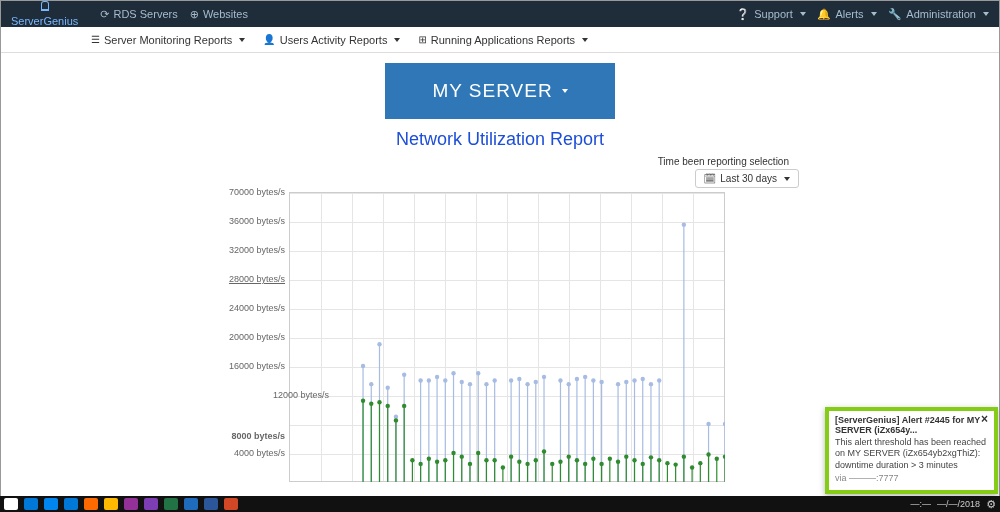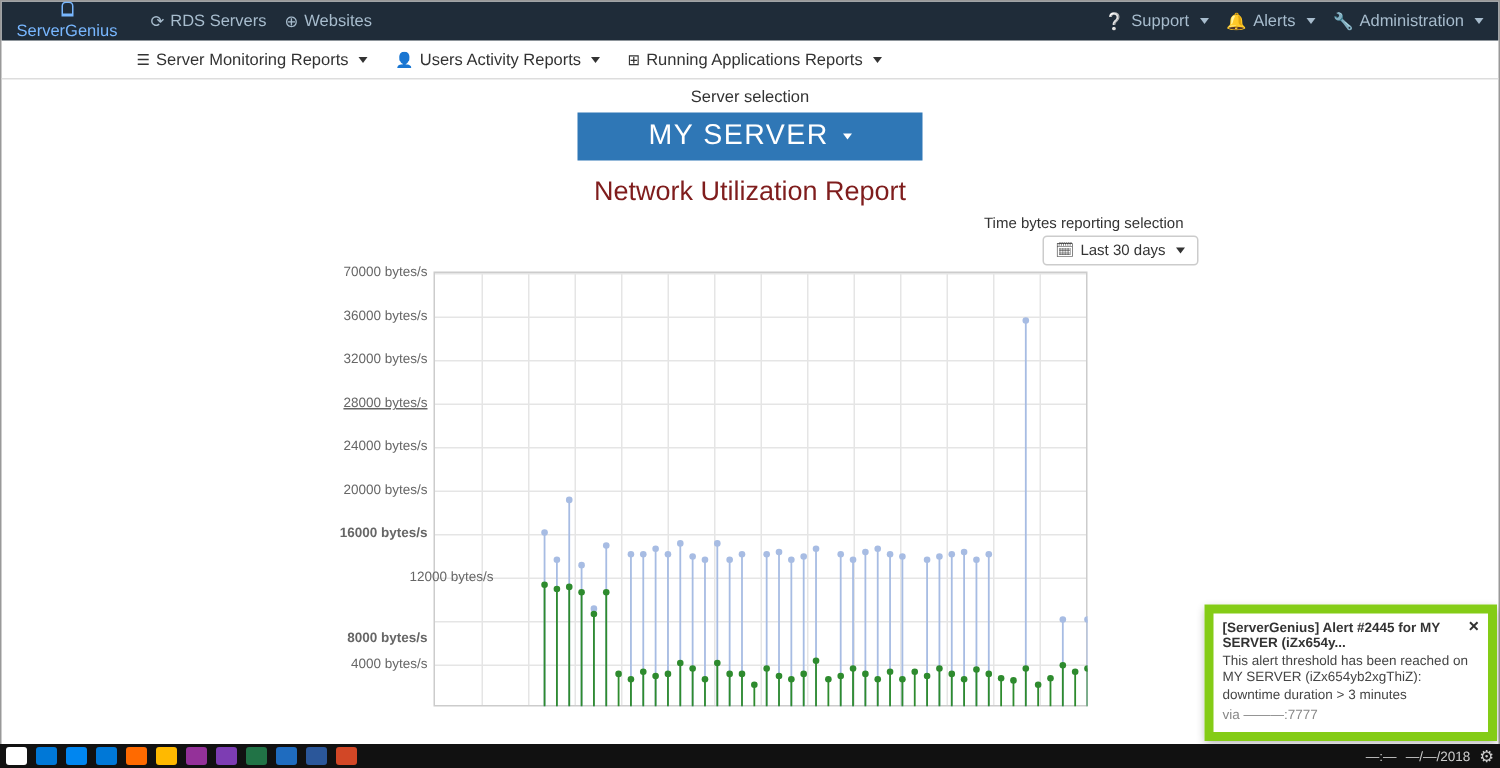--- a/index.html
+++ b/index.html
@@ -46,27 +46,27 @@
 }
 .server-sel-label { font-size: 11px; color:#333; }
 .server-btn {
   background:#2f77b6;
   color:#fff;
   display:inline-flex;
   align-items:center;
   justify-content:center;
   gap:6px;
   width: 230px;
-  height: 32px;
+  height: 56px;
   font-size: 19px;
   letter-spacing: 1px;
   margin-top:4px;
   cursor:pointer;
 }
-.report-title { font-size:18px; color:#7f1d1d; margin-top:10px; }
+.report-title { font-size:18px; color:#1d4ed8; margin-top:10px; }
 .time-range-row { display:flex; justify-content:flex-end; align-items:center; padding: 6px 200px 0 0; font-size:10px; color:#333;}
 .time-range-label { margin-right:10px; }
 .time-range-btn { border:1px solid #ccc; padding:3px 8px; border-radius:3px; cursor:pointer; display:flex; align-items:center; gap:4px;}
 .chart-wrap {
   position: relative;
   margin: 4px 0 0 244px;
   width: 480px;
   height: 290px;
   text-align:left;
 }
@@ -75,23 +75,23 @@
   border:1px solid #ccc;
 }
 .chart-grid .hline { position:absolute; left:0; right:0; border-top:1px solid #e5e5e5; }
 .chart-grid .vline { position:absolute; top:0; bottom:0; border-left:1px solid #e5e5e5; }
 .ylabel { position:absolute; left:-4px; font-size:9px; color:#666; transform:translate(-100%,-50%); white-space:nowrap;}
 .chart-svg { position:absolute; left:44px; top:0; width:436px; height:290px; }
 .toast {
   position:absolute;
   right:2px;
   bottom:18px;
-  width:195px;
+  width:173px;
   background:#fff;
-  border:6px solid #84cc16;
+  border:4px solid #84cc16;
   box-shadow:0 2px 6px rgba(0,0,0,.3);
   font-size:9px;
   padding:4px 6px 6px 6px;
 }
 .toast .t-header { font-weight:bold; font-size:9px; display:flex; justify-content:space-between; align-items:flex-start;}
 .toast .t-body { color:#444; margin-top:2px; line-height:1.25;}
 .toast .close { cursor:pointer; font-size:12px; line-height:9px;}
 .taskbar {
   position:absolute;
   left:0; right:0; bottom:0;
@@ -154,29 +154,28 @@
       <span class="caret"></span>
     </span>
   <span class="nav-item">
       <span class="icon">⊞</span>
       <span>Running Applications Reports</span>
       <span class="caret"></span>
     </span>
 </div>
 
 <div class="main">
-  <div class="server-sel-label">Server selection</div>
   <div class="server-btn">
     <span>MY SERVER</span>
     <span class="caret" style="border-top-color:#fff"></span>
   </div>
   <div class="report-title">Network Utilization Report</div>
 
   <div class="time-range-row">
-    <span class="time-range-label">Time bytes reporting selection</span>
+    <span class="time-range-label">Time been reporting selection</span>
   </div>
   <div class="time-range-row" style="padding-top:2px;">
     <span class="time-range-btn">
       <span>🗓</span>
       <span>Last 30 days</span>
       <span class="caret"></span>
     </span>
   </div>
 
   <div class="chart-wrap">
@@ -366,21 +365,21 @@
         <line x1="419.54716981132077" x2="419.54716981132077" y1="290" y2="262.45" stroke="#2e8b2e" stroke-width="1.2"></line>
         <circle cx="419.54716981132077" cy="262.45" r="2.2" fill="#2e8b2e"></circle>
         <line x1="427.77358490566036" x2="427.77358490566036" y1="290" y2="266.8" stroke="#2e8b2e" stroke-width="1.2"></line>
         <circle cx="427.77358490566036" cy="266.8" r="2.2" fill="#2e8b2e"></circle>
         <line x1="436" x2="436" y1="290" y2="264.625" stroke="#2e8b2e" stroke-width="1.2"></line>
         <circle cx="436" cy="264.625" r="2.2" fill="#2e8b2e"></circle>
       </svg>
   <div class="ylabel" style="left: 40px; top: 261px;">4000 bytes/s</div>
       <div class="ylabel" style="left: 40px; top: 244px; font-weight: bold;">8000 bytes/s</div>
       <div class="ylabel" style="left: 40px; top: 203px; margin-left: 44px;">12000 bytes/s</div>
-      <div class="ylabel" style="left: 40px; top: 174px; font-weight: bold;">16000 bytes/s</div>
+      <div class="ylabel" style="left: 40px; top: 174px;">16000 bytes/s</div>
       <div class="ylabel" style="left: 40px; top: 145px;">20000 bytes/s</div>
       <div class="ylabel" style="left: 40px; top: 116px;">24000 bytes/s</div>
       <div class="ylabel" style="left: 40px; top: 87px; text-decoration: underline;">28000 bytes/s</div>
       <div class="ylabel" style="left: 40px; top: 58px;">32000 bytes/s</div>
       <div class="ylabel" style="left: 40px; top: 29px;">36000 bytes/s</div>
       <div class="ylabel" style="left: 40px; top: 0px;">70000 bytes/s</div>
     </div>
 </div>
 
 <div class="toast">

